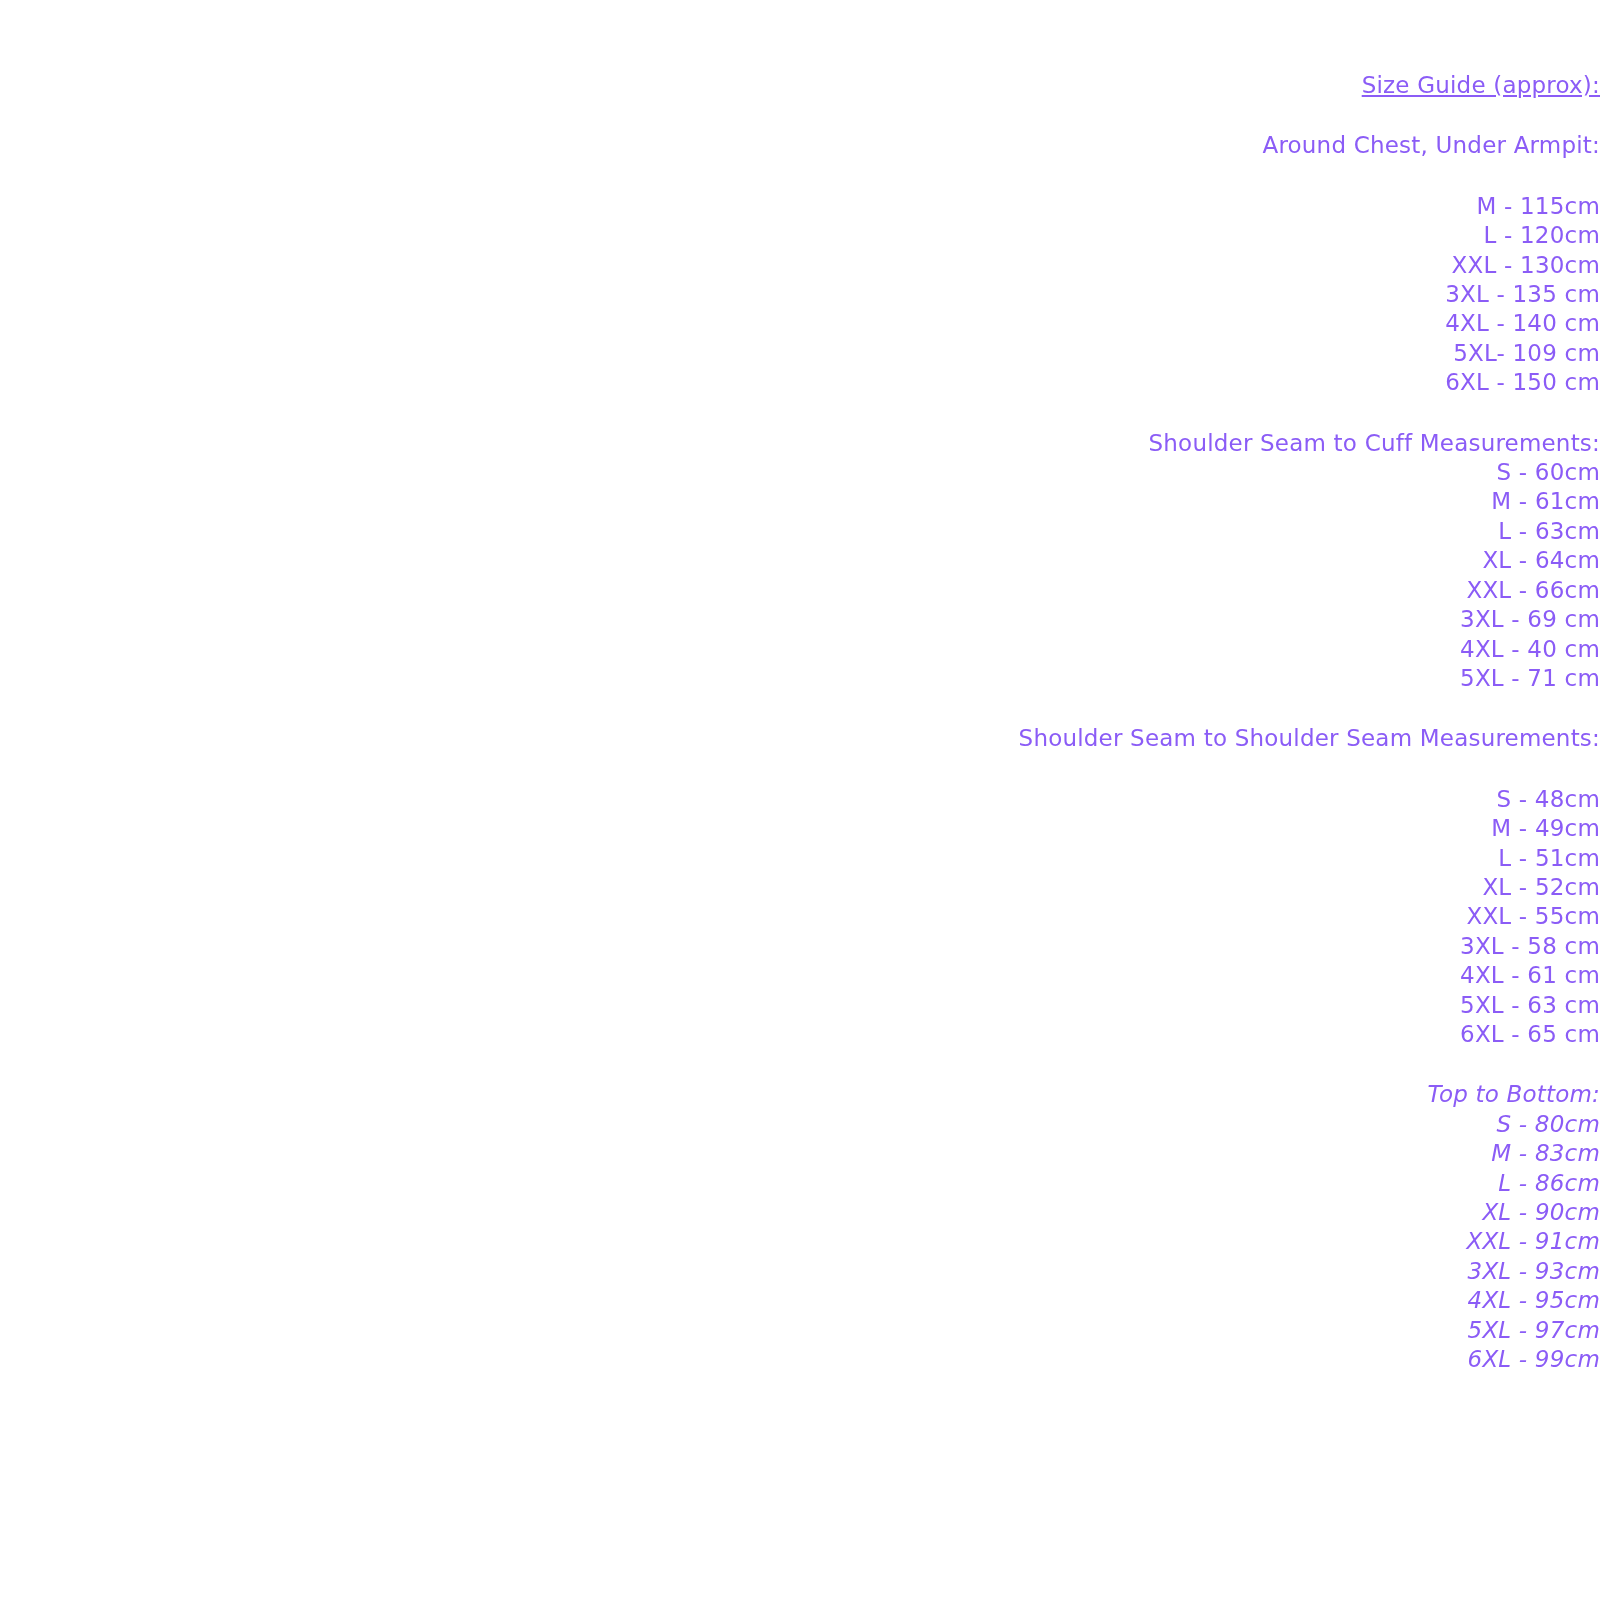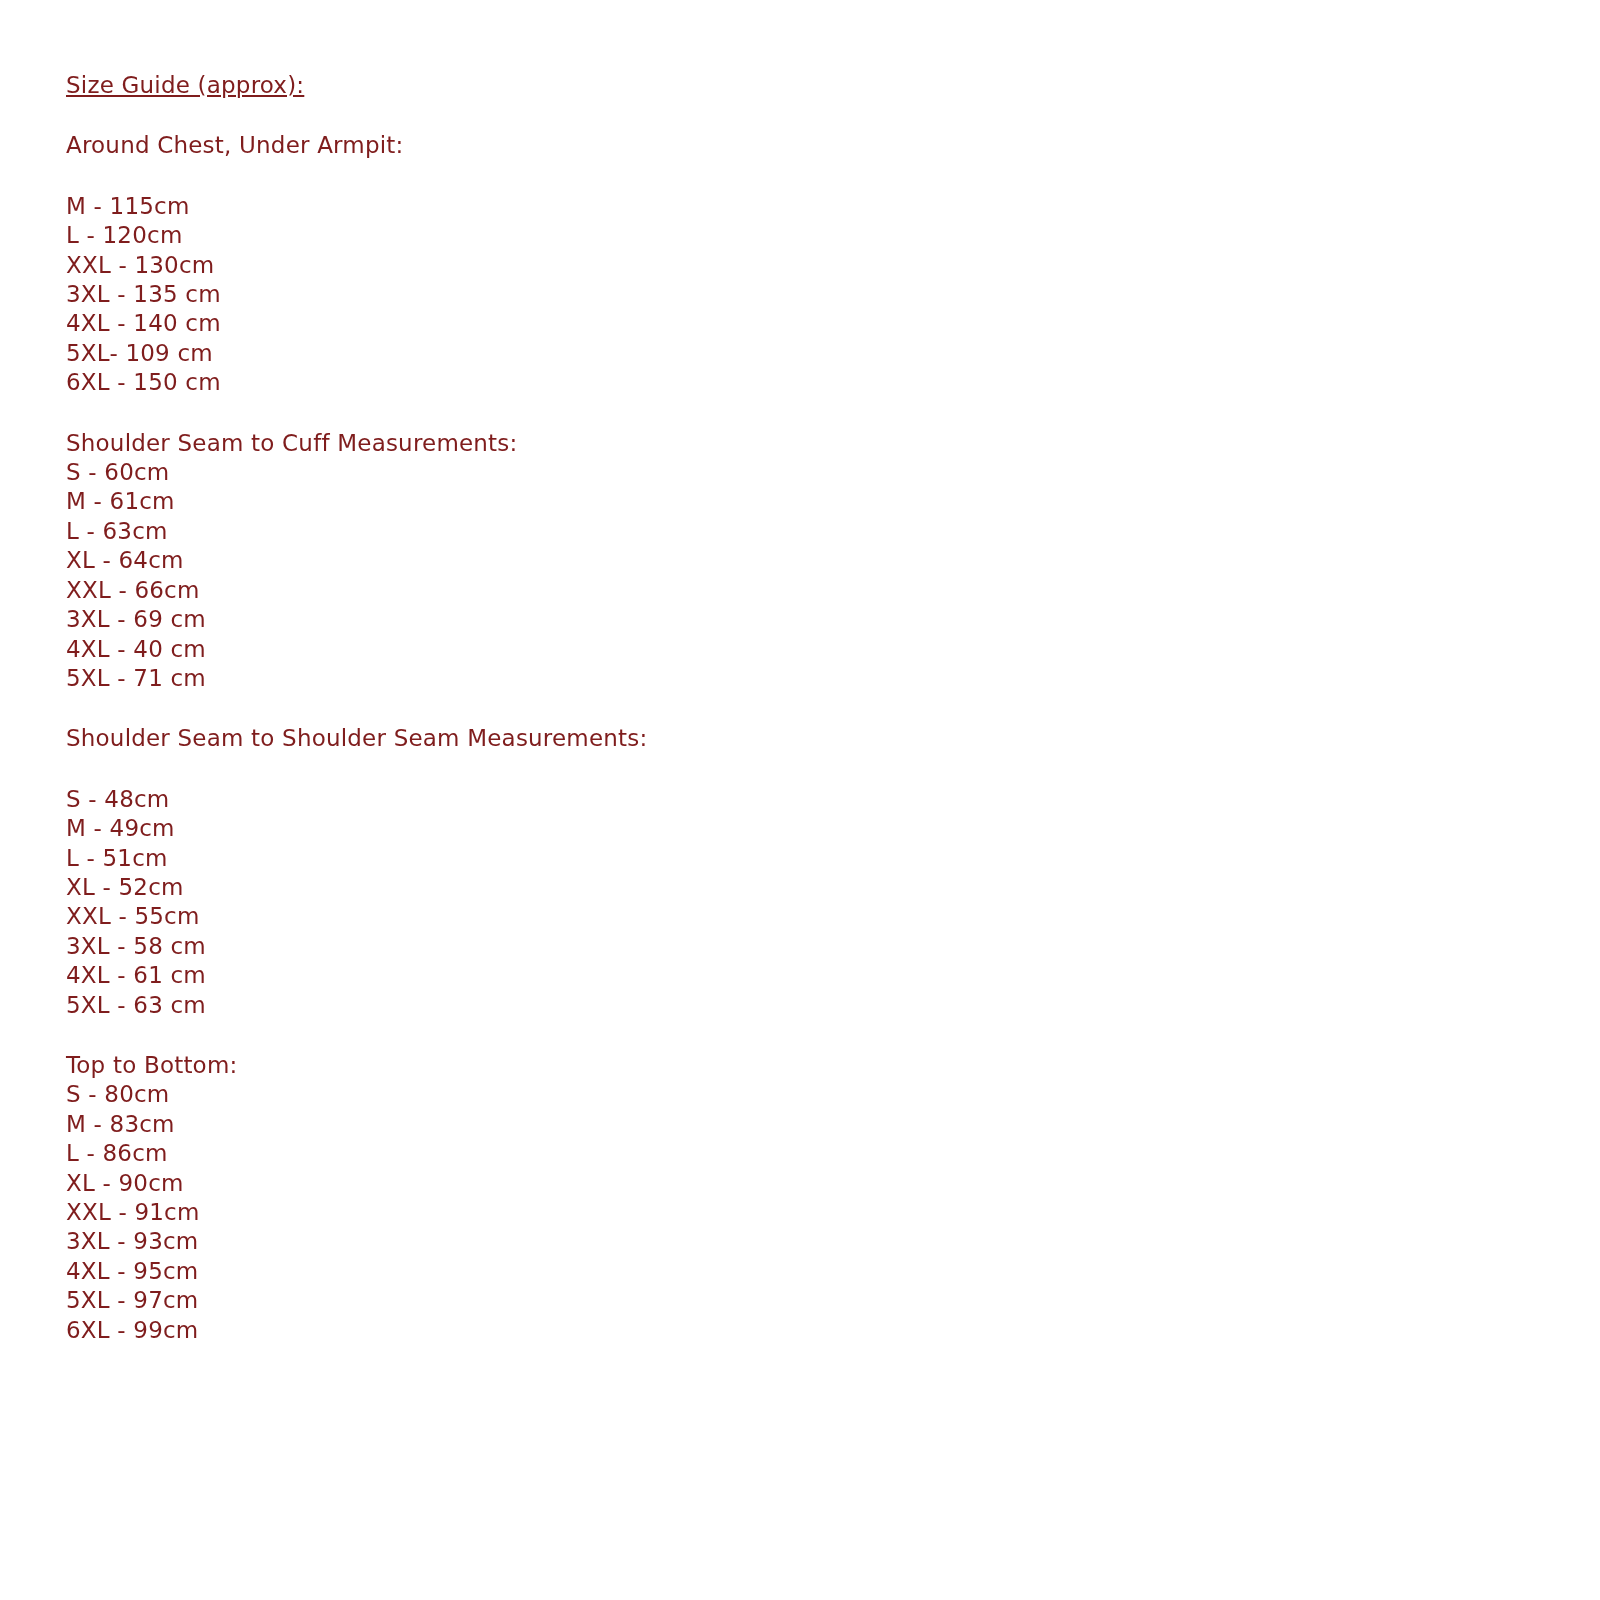--- a/index.html
+++ b/index.html
@@ -16,31 +16,32 @@
     font-family: "DejaVu Sans", "Liberation Sans", sans-serif;
   }
   .content {
     position: absolute;
     top: 0;
     left: 0;
     width: 1600px;
     box-sizing: border-box;
     padding-top: 71px;
     padding-left: 66px; 
-    text-align: left;
+    text-align: right;
     font-size: 23px;
     line-height: 29.4px;
-    color: #7f1d1d;
+    color: #8b5cf6;
     letter-spacing: 0.2px;
   }
   .para {
     margin: 0 0 31px 0;
   }
   .para:last-child {
     margin-bottom: 0;
+    font-style: italic;
   }
   .page-title {
     text-decoration: underline;
   }
   .line {
     white-space: pre;
   }
 </style>
 </head>
 <body>
@@ -73,20 +74,21 @@
         <div class="para">Shoulder Seam to Shoulder Seam Measurements:</div>
         <div class="para">
           <div class="line">S - 48cm</div>
           <div class="line">M - 49cm</div>
           <div class="line">L - 51cm</div>
           <div class="line">XL - 52cm</div>
           <div class="line">XXL - 55cm</div>
           <div class="line">3XL - 58 cm</div>
           <div class="line">4XL - 61 cm</div>
           <div class="line">5XL - 63 cm</div>
+          <div class="line">6XL - 65 cm</div>
         </div>
         <div class="para">
           <div class="line">Top to Bottom:</div>
           <div class="line">S - 80cm</div>
           <div class="line">M - 83cm</div>
           <div class="line">L - 86cm</div>
           <div class="line">XL - 90cm</div>
           <div class="line">XXL - 91cm</div>
           <div class="line">3XL - 93cm</div>
           <div class="line">4XL - 95cm</div>

